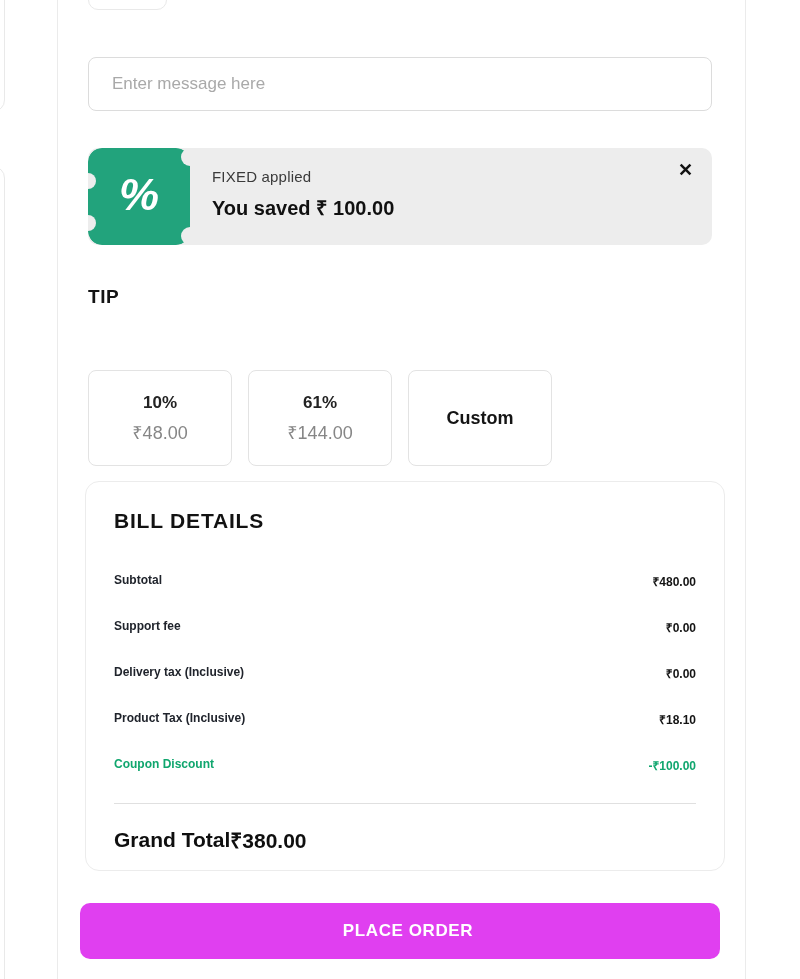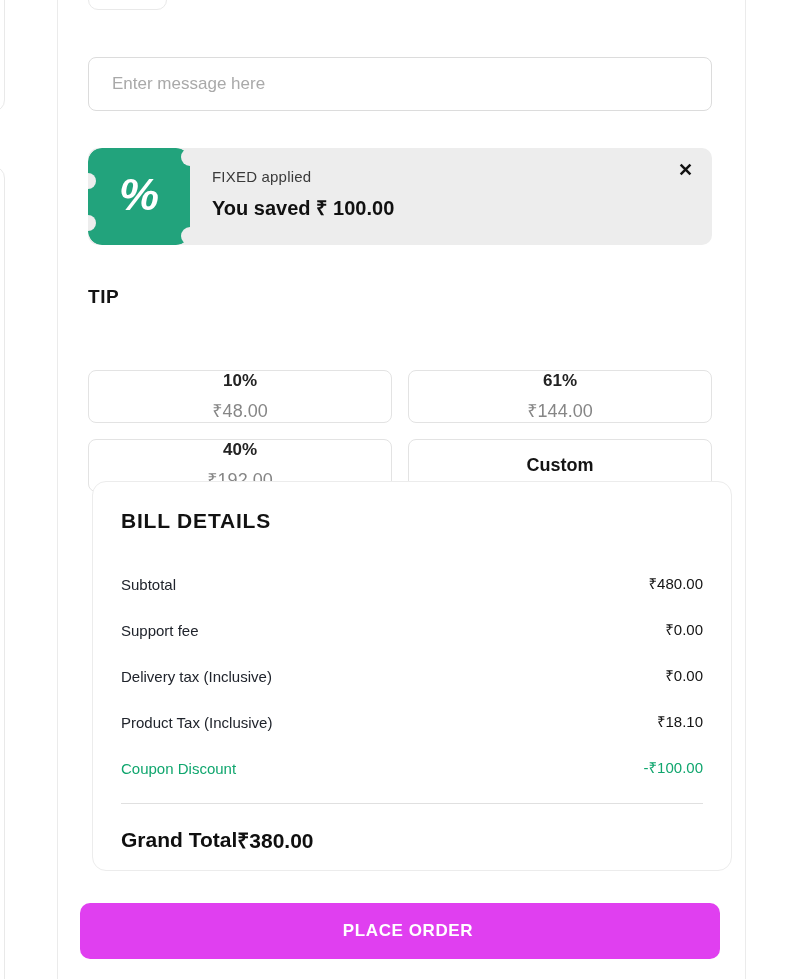--- a/index.html
+++ b/index.html
@@ -39,35 +39,35 @@
   .coupon-text { position:absolute; left:124px; top:20px; }
   .coupon-title { font-size:15px; font-weight:500; color:#3a3a3a; letter-spacing:.2px; }
   .coupon-sub { margin-top:9px; font-size:20px; font-weight:700; color:#101010; }
   .coupon-close { position:absolute; top:13px; right:19px; font-size:18px; font-weight:600;
     color:#121212; cursor:pointer; line-height:1; }
 
   
   .tip-heading { position:absolute; left:8px; top:286px; font-size:19px; font-weight:700;
     color:#141414; letter-spacing:.6px; }
   .tip-sub { position:absolute; left:8px; top:319px; font-size:19px; color:#8591a5; }
-  .tip-grid { position:absolute; left:8px; top:370px; width:624px; height:76px;
-    display:grid; grid-template-columns:repeat(2,1fr); gap:16px; }
+  .tip-grid { position:absolute; left:8px; top:370px; width:624px; height:96px;
+    display:grid; grid-template-columns:repeat(4,1fr); gap:16px; }
   .tip-btn { background:#fff; border:1px solid #e3e3e3; border-radius:8px; cursor:pointer;
     display:flex; flex-direction:column; align-items:center; justify-content:center; }
   .tip-pct { font-size:17px; font-weight:600; color:#232323; }
   .tip-amt { margin-top:7px; font-size:18px; color:#868686; }
   .tip-custom { font-size:18px; font-weight:600; color:#141414; }
 
   
-  .bill-card { position:absolute; left:12px; top:481px; width:640px; height:390px;
+  .bill-card { position:absolute; left:5px; top:481px; width:640px; height:390px;
     background:#fff; border:1px solid #ececec; border-radius:14px; padding:27px 28px 0; }
   .bill-heading { font-size:21px; font-weight:700; color:#121212; letter-spacing:.8px; }
   .bill-rows { margin-top:40px; }
-  .bill-row { display:flex; justify-content:space-between; align-items:flex-end;
-    height:20px; margin-bottom:26px; font-size:15px; font-weight:400; }
+  .bill-row { display:flex; justify-content:space-between; align-items:flex-start;
+    height:20px; margin-bottom:26px; font-size:12px; font-weight:700; }
   .bill-row .lbl { color:#20242c; }
   .bill-row .val { color:#141414; }
   .bill-row.discount .lbl, .bill-row.discount .val { color:#10a66e; }
   .bill-divider { border-top:1px solid #e0e0e0; margin:0 0 0; }
   .grand-row { display:flex; align-items:center;
     margin-top:22px; font-size:21px; font-weight:700; color:#0f0f0f; }
 
   
   .place-order { position:absolute; left:0; top:903px; width:640px; height:56px;
     background:#e03ff0; border:none; border-radius:10px; color:#fff; cursor:pointer;
@@ -119,24 +119,20 @@
     <div class="tip-grid">
       <button class="tip-btn">
         <span class="tip-pct">10%</span>
         <span class="tip-amt">₹48.00</span>
       </button>
       <button class="tip-btn">
         <span class="tip-pct">61%</span>
         <span class="tip-amt">₹144.00</span>
       </button>
       <button class="tip-btn">
-        <span class="tip-pct">40%</span>
-        <span class="tip-amt">₹192.00</span>
-      </button>
-      <button class="tip-btn">
         <span class="tip-custom">Custom</span>
       </button>
     </div>
 
     <div class="bill-card">
       <div class="bill-heading">BILL DETAILS</div>
       <div class="bill-rows">
         <div class="bill-row">
           <span class="lbl">Subtotal</span>
           <span class="val">₹480.00</span>

